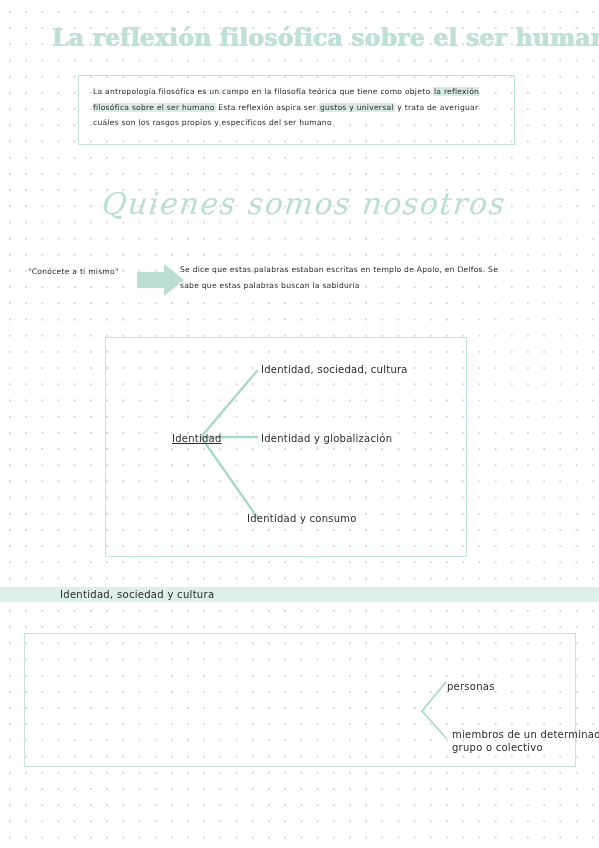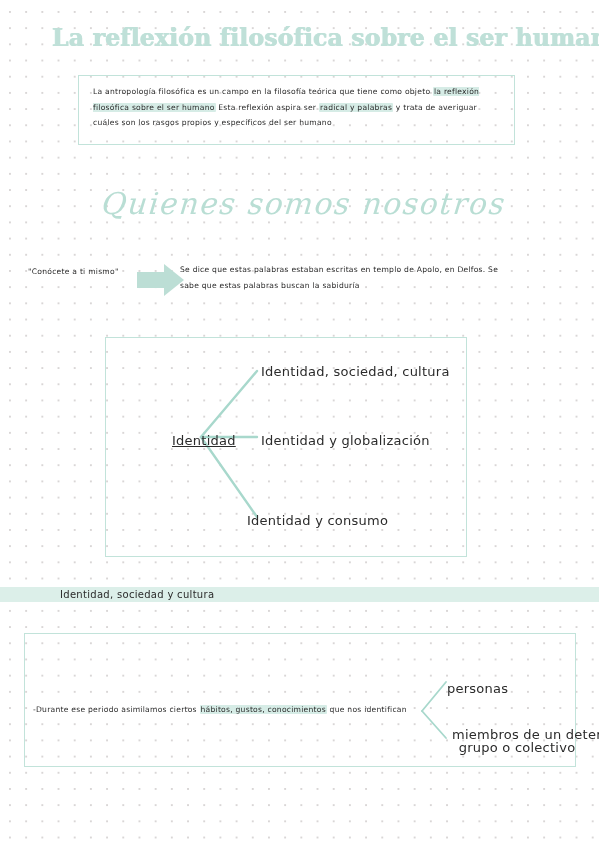--- a/index.html
+++ b/index.html
@@ -75,21 +75,21 @@
   #arrow{ position:absolute;left:137px;top:263px;width:48px;height:34px; }
   #arrow-note{
     position:absolute;left:180px;top:262px;width:330px;
   }
 
   
   #diagram-box{ left:105px; top:337px; width:362px; height:220px; }
   #diagram-svg{ position:absolute;left:105px;top:337px;width:362px;height:220px; }
   .dg-label{
     position:absolute;
-    font-size:13px;color:#2b2b2b;letter-spacing:0.25px;
+    font-size:10px;color:#2b2b2b;letter-spacing:0.25px;
     white-space:nowrap;
   }
   #dg-root{ left:172px; top:433px;text-decoration:underline; }
   #dg-b1{ left:261px; top:364px; }
   #dg-b2{ left:261px; top:433px;text-align:right; }
   #dg-b3{ left:247px; top:513px; }
 
   
   #band{
     position:absolute;left:0;top:587px;width:599px;height:15px;
@@ -101,31 +101,31 @@
     white-space:nowrap;
   }
 
   
   #bottom-box{ left:24px; top:633px; width:552px; height:134px; }
   #bullet-1{ position:absolute;left:33px;top:644px;width:430px; }
   #bullet-2{ position:absolute;left:33px;top:702px;width:430px; }
   #branch-svg{ position:absolute;left:420px;top:676px;width:60px;height:70px; }
   #br-1{ position:absolute;left:447px;top:681px; }
   #br-2{ position:absolute;left:452px;top:728px;width:130px;text-align:left;line-height:13px; }
-  .dg-label.small{ font-size:13px; }
+  .dg-label.small{ font-size:10px; }
 </style>
 </head>
 <body>
 
 <div id="page">
 
   <div class="title">La reflexión filosófica sobre el ser humano</div>
 
   <div class="mintbox" id="intro-box"></div>
-  <div class="hand" id="intro-text"><span>La antropología filosófica es un campo en la filosofía teórica que tiene como objeto </span><span class="hl">la reflexión filosófica sobre el ser humano</span><span> Esta reflexión aspira ser </span><span class="hl">radical y palabras</span><span> y trata  de averiguar cuáles son los rasgos propios y específicos del ser humano</span></div>
+  <div class="hand" id="intro-text"><span>La antropología filosófica es un campo en la filosofía teórica que tiene como objeto </span><span class="hl">la reflexión filosófica sobre el ser humano</span><span> Esta reflexión aspira ser </span><span class="hl">gustos y universal</span><span> y trata  de averiguar cuáles son los rasgos propios y específicos del ser humano</span></div>
 
   <div class="script">Quienes somos nosotros</div>
 
   <div id="quote">"Conócete a ti mismo"</div>
   <svg id="arrow" viewBox="0 0 48 34">
     <polygon points="0,9 27,9 27,1 47,17 27,33 27,25 0,25" fill="#bcded5"></polygon>
   </svg>
   <div class="hand" id="arrow-note">Se dice que estas palabras estaban escritas en templo de Apolo, en Delfos. Se sabe que estas  palabras buscan la sabiduría</div>
 
   <div class="mintbox" id="diagram-box"></div>
@@ -136,25 +136,24 @@
   </svg>
   <div class="dg-label" id="dg-root">Identidad</div>
   <div class="dg-label" id="dg-b1">Identidad, sociedad, cultura</div>
   <div class="dg-label" id="dg-b2">Identidad y globalización</div>
   <div class="dg-label" id="dg-b3">Identidad y consumo</div>
 
   <div id="band"></div>
   <div id="band-label">Identidad, sociedad y cultura</div>
 
   <div class="mintbox" id="bottom-box"></div>
-  <div class="hand" id="bullet-2"><span>-Durante ese periodo asimilamos ciertos </span><span class="hl">hábitos, gustos, conocimientos</span><span> que nos identifican</span></div>
 
   <svg id="branch-svg" viewBox="0 0 60 70">
     <line x1="2" y1="35" x2="26" y2="6" stroke="#a8d8cc" stroke-width="1.8" stroke-linecap="round"></line>
     <line x1="2" y1="35" x2="26" y2="62" stroke="#a8d8cc" stroke-width="1.8" stroke-linecap="round"></line>
   </svg>
   <div class="dg-label small" id="br-1">personas</div>
   <div class="dg-label small" id="br-2">
     <div>miembros de un determinado</div>
-    <div style="text-align:center">grupo o colectivo</div>
+    <div style="">grupo o colectivo</div>
   </div>
 
 </div>
 
 </body></html>

